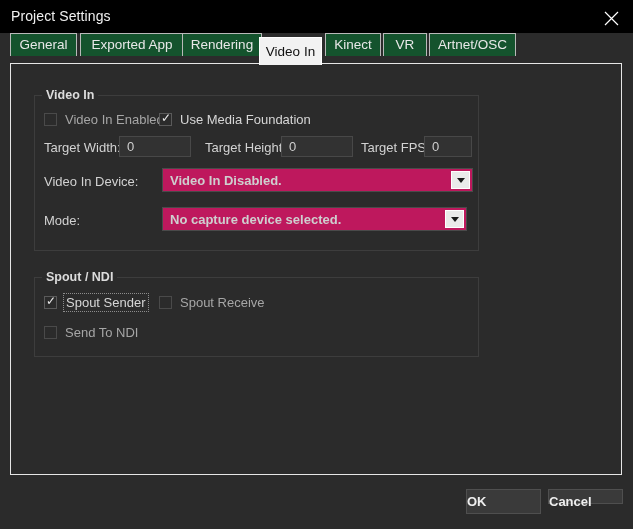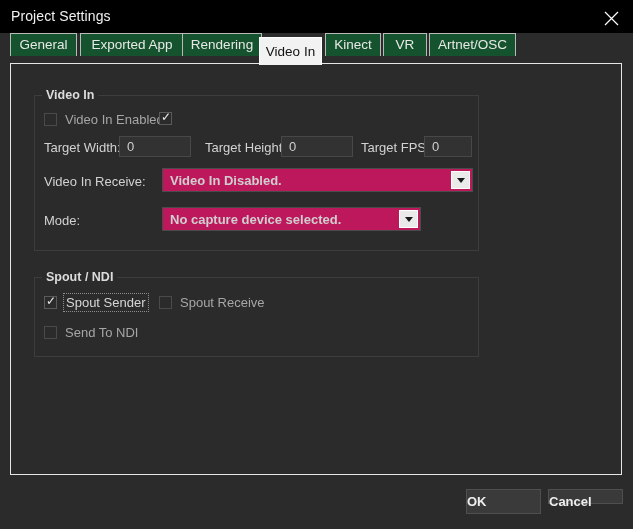--- a/index.html
+++ b/index.html
@@ -260,41 +260,42 @@
       <div class="group-title">Video In</div>
 
       <div class="cbrow" style="left:9px; top:16px;">
         <span class="cbbox disabled"></span>
         <span class="cblabel dim">Video In Enabled</span>
       </div>
       <div class="cbrow" style="left:124px; top:16px;">
         <span class="cbbox">
             <span class="tick">✓</span>
           </span>
+        <span class="cblabel">Use Media Foundation</span>
       </div>
 
       <div class="flabel" style="left:9px; top:44px;">Target Width:</div>
       <input class="tinput" style="left: 84px; top: 40px; width: 72px; height: 21px;" value="0">
 
       <div class="flabel" style="left:170px; top:44px;">Target Height:</div>
       <input class="tinput" style="left: 246px; top: 40px; width: 72px; height: 21px;" value="0">
 
       <div class="flabel" style="left:326px; top:44px;">Target FPS:</div>
       <input class="tinput" style="left: 389px; top: 40px; width: 48px; height: 21px;" value="0">
 
-      <div class="flabel" style="left:9px; top:78px;">Video In Receive:</div>
+      <div class="flabel" style="left:9px; top:78px;">Video In Device:</div>
       <div class="combo" style="left:127px; top:72px; width:311px; height:24px;">
         <span class="combo-text">Video In Disabled.</span>
         <span class="combo-btn">
           <span class="arrow"></span>
         </span>
       </div>
 
       <div class="flabel" style="left:9px; top:117px;">Mode:</div>
-      <div class="combo" style="left:127px; top:111px; width:259px; height:24px;padding-left:8px;">
+      <div class="combo" style="left:127px; top:111px; width:305px; height:24px;padding-left:8px;">
         <span class="combo-text">No capture device selected.</span>
         <span class="combo-btn">
           <span class="arrow"></span>
         </span>
       </div>
     </div>
 
     <div class="groupbox" style="left:23px; top:213px; width:445px; height:80px;">
       <div class="group-title">Spout / NDI</div>
 

